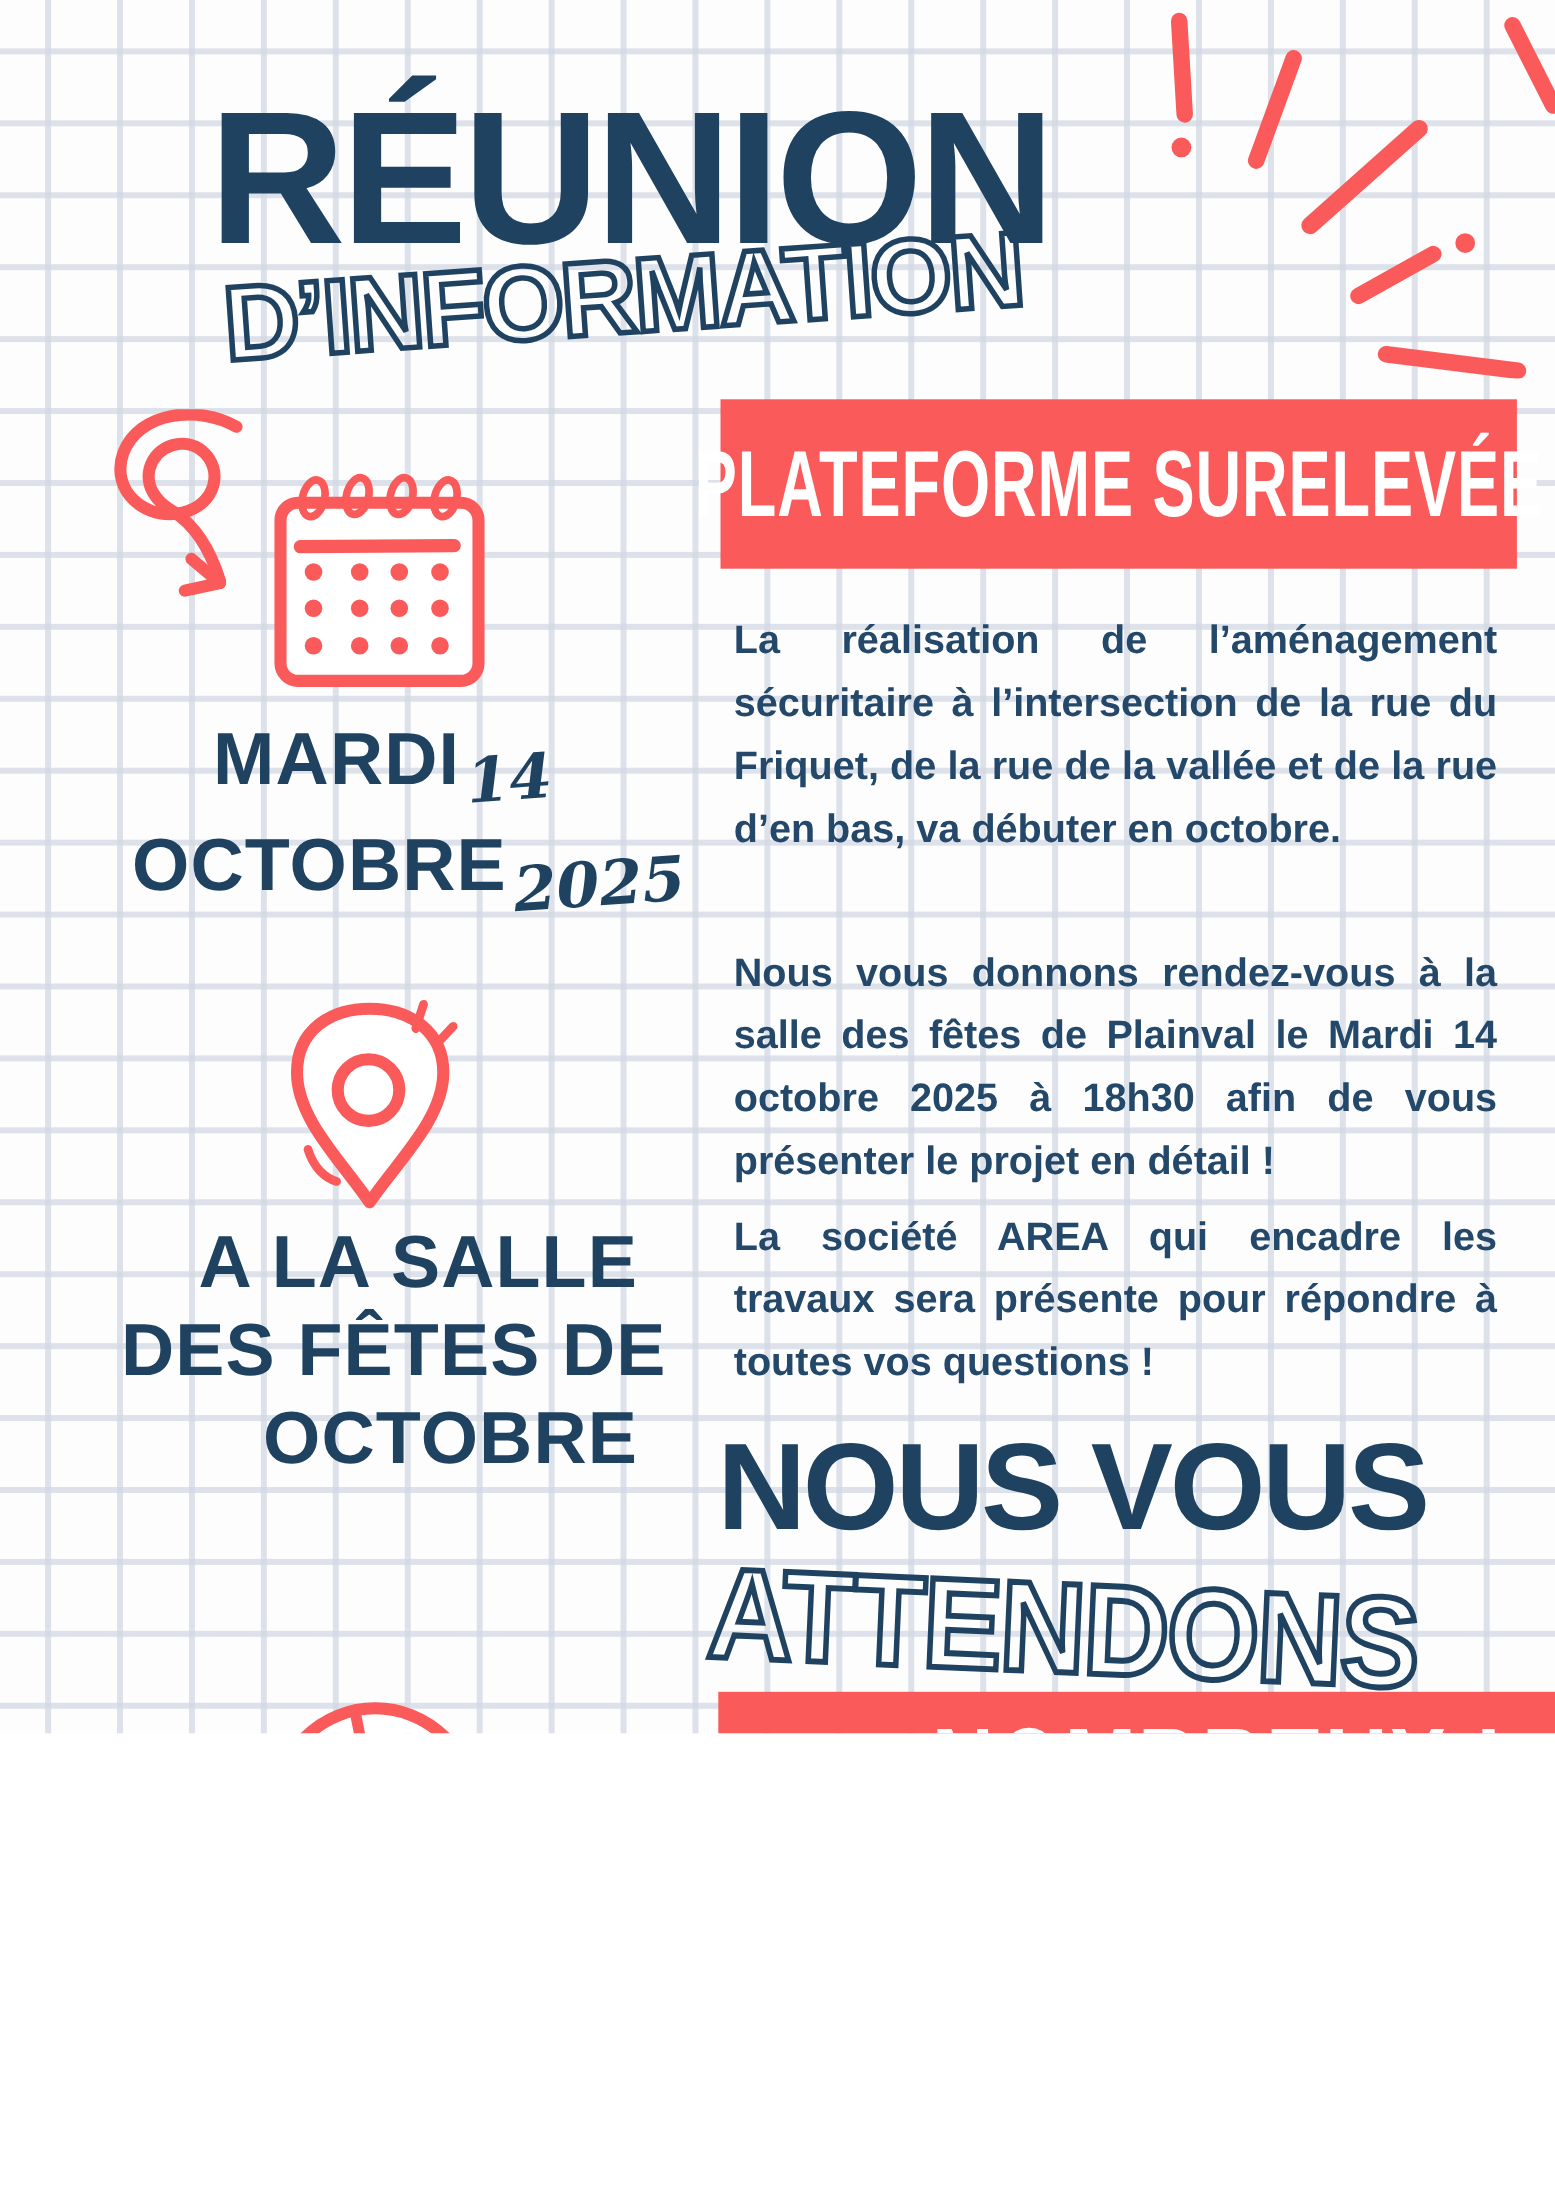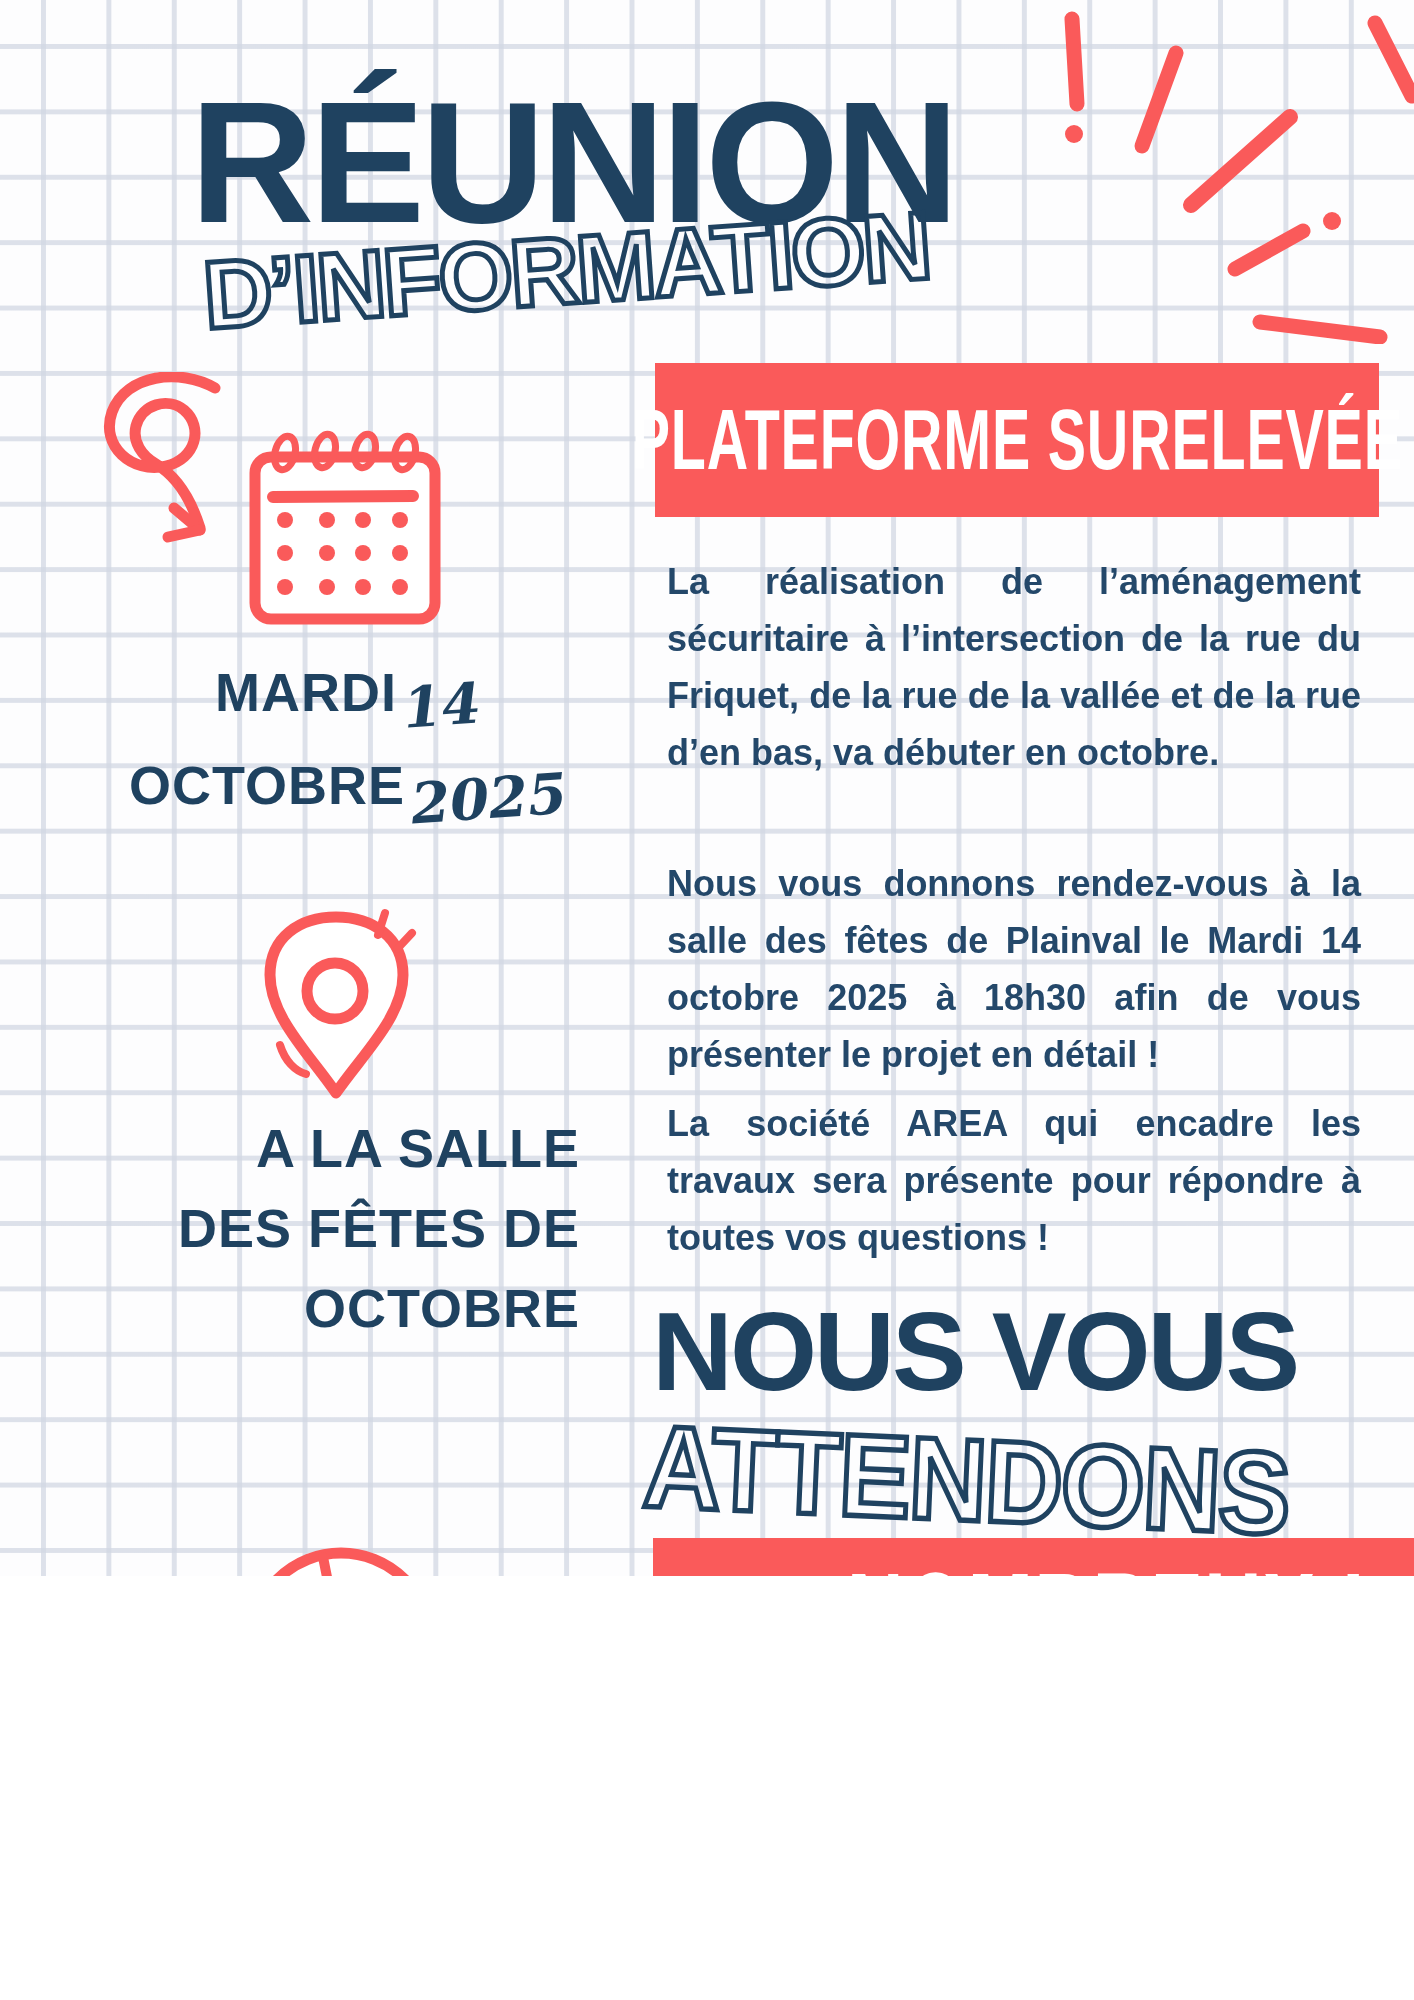--- a/index.html
+++ b/index.html
@@ -39,21 +39,21 @@
   .venue-block{
     left:110px;top:1108px;width:470px;
     text-align:right;line-height:80px;white-space:nowrap;
   }
   .time-block{
     left:120px;top:1768px;width:450px;
     text-align:center;line-height:90px;white-space:nowrap;
   }
   .marker{
     font-family:"Liberation Sans", sans-serif;
-    font-weight:bold;font-size:54px;color:#1f4260;letter-spacing:1px;
+    font-weight:bold;font-size:67px;color:#1f4260;letter-spacing:1px;
   }
   .script{
     font-family:"DejaVu Serif", serif;
     font-style:italic;font-weight:bold;font-size:56px;color:#1f4260;
     letter-spacing:0px;
   }
   .script-off{position:relative;top:14px;left:6px;display:inline-block;transform:rotate(-4deg);}
   .time-h{font-size:78px;letter-spacing:0;}
 
   

